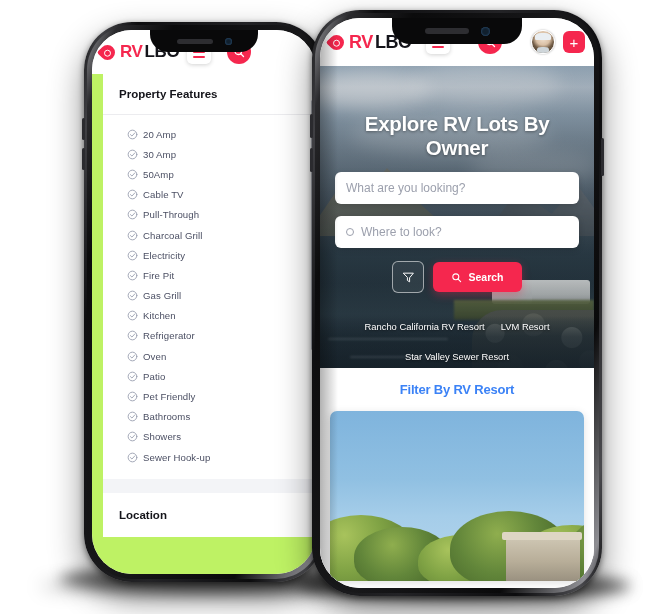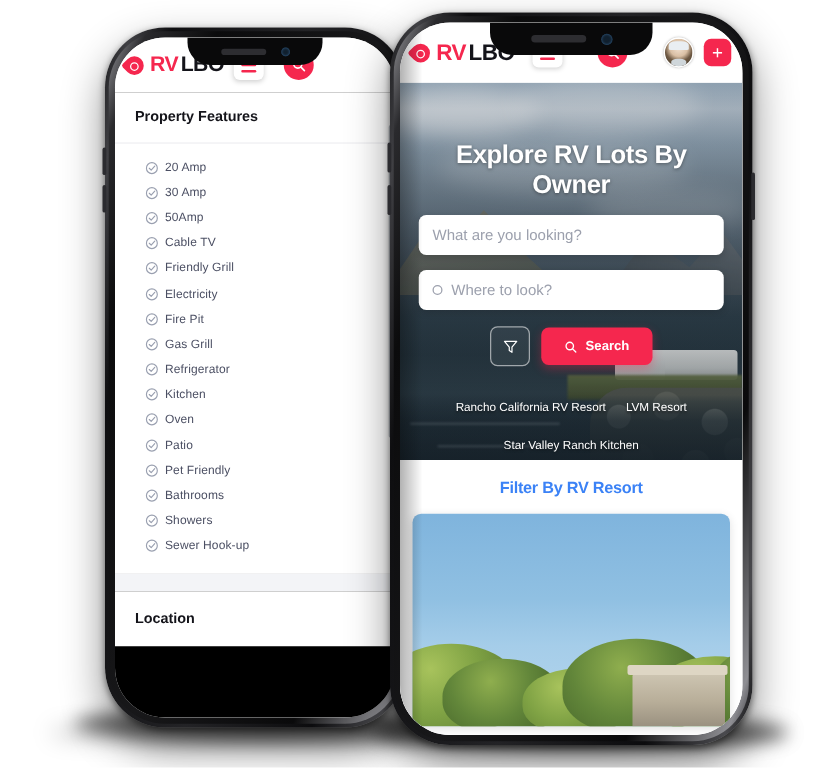--- a/index.html
+++ b/index.html
@@ -119,21 +119,21 @@
     content:"";position:absolute;left:22%;bottom:0;width:56%;height:28%;
     border-radius:40% 40% 0 0;background:#cfd6da;
   }
   .plus-btn{
     width:22px;height:22px;border-radius:6px;background:#F5274E;flex:none;
     display:flex;align-items:center;justify-content:center;
     color:#fff;font-size:15px;line-height:1;font-weight:300;
   }
 
   
-  .l-body{height:calc(100% - 44px);background:#000000;position:relative;overflow:hidden;}
+  .l-body{height:calc(100% - 44px);background:#bef264;position:relative;overflow:hidden;padding-left:11px;}
   .panel{background:#fff;}
   .panel-head{
     padding:14px 16px;font-size:11.5px;font-weight:bold;color:#14141a;
     border-bottom:1px solid #ececef;
   }
   .feat-list{padding:9px 0 12px 0;background:#fff;}
   .feat-item{display:flex;align-items:center;gap:5px;padding:4.6px 0 4.6px 24px;}
   .chk{width:11px;height:11px;flex:none;}
   .feat-label{font-size:9.6px;color:#4b4f63;letter-spacing:.1px;}
   .gap-strip{height:14px;background:#f3f4f7;}
@@ -355,21 +355,28 @@
                   <circle cx="12" cy="12" r="9.5"></circle>
                   <polyline points="7.5,12.2 10.8,15.4 17,8.6"></polyline>
                 </svg>
                 <span class="feat-label">Cable TV</span>
               </div>
               <div class="feat-item">
                 <svg class="chk" viewBox="0 0 24 24" fill="none" stroke="#9aa0b0" stroke-width="2" stroke-linecap="round" stroke-linejoin="round">
                   <circle cx="12" cy="12" r="9.5"></circle>
                   <polyline points="7.5,12.2 10.8,15.4 17,8.6"></polyline>
                 </svg>
-                <span class="feat-label">Friendly Grill</span>
+                <span class="feat-label">Pull-Through</span>
+              </div>
+              <div class="feat-item">
+                <svg class="chk" viewBox="0 0 24 24" fill="none" stroke="#9aa0b0" stroke-width="2" stroke-linecap="round" stroke-linejoin="round">
+                  <circle cx="12" cy="12" r="9.5"></circle>
+                  <polyline points="7.5,12.2 10.8,15.4 17,8.6"></polyline>
+                </svg>
+                <span class="feat-label">Charcoal Grill</span>
               </div>
               <div class="feat-item">
                 <svg class="chk" viewBox="0 0 24 24" fill="none" stroke="#9aa0b0" stroke-width="2" stroke-linecap="round" stroke-linejoin="round">
                   <circle cx="12" cy="12" r="9.5"></circle>
                   <polyline points="7.5,12.2 10.8,15.4 17,8.6"></polyline>
                 </svg>
                 <span class="feat-label">Electricity</span>
               </div>
               <div class="feat-item">
                 <svg class="chk" viewBox="0 0 24 24" fill="none" stroke="#9aa0b0" stroke-width="2" stroke-linecap="round" stroke-linejoin="round">
@@ -383,28 +390,28 @@
                   <circle cx="12" cy="12" r="9.5"></circle>
                   <polyline points="7.5,12.2 10.8,15.4 17,8.6"></polyline>
                 </svg>
                 <span class="feat-label">Gas Grill</span>
               </div>
               <div class="feat-item">
                 <svg class="chk" viewBox="0 0 24 24" fill="none" stroke="#9aa0b0" stroke-width="2" stroke-linecap="round" stroke-linejoin="round">
                   <circle cx="12" cy="12" r="9.5"></circle>
                   <polyline points="7.5,12.2 10.8,15.4 17,8.6"></polyline>
                 </svg>
+                <span class="feat-label">Kitchen</span>
+              </div>
+              <div class="feat-item">
+                <svg class="chk" viewBox="0 0 24 24" fill="none" stroke="#9aa0b0" stroke-width="2" stroke-linecap="round" stroke-linejoin="round">
+                  <circle cx="12" cy="12" r="9.5"></circle>
+                  <polyline points="7.5,12.2 10.8,15.4 17,8.6"></polyline>
+                </svg>
                 <span class="feat-label">Refrigerator</span>
-              </div>
-              <div class="feat-item">
-                <svg class="chk" viewBox="0 0 24 24" fill="none" stroke="#9aa0b0" stroke-width="2" stroke-linecap="round" stroke-linejoin="round">
-                  <circle cx="12" cy="12" r="9.5"></circle>
-                  <polyline points="7.5,12.2 10.8,15.4 17,8.6"></polyline>
-                </svg>
-                <span class="feat-label">Kitchen</span>
               </div>
               <div class="feat-item">
                 <svg class="chk" viewBox="0 0 24 24" fill="none" stroke="#9aa0b0" stroke-width="2" stroke-linecap="round" stroke-linejoin="round">
                   <circle cx="12" cy="12" r="9.5"></circle>
                   <polyline points="7.5,12.2 10.8,15.4 17,8.6"></polyline>
                 </svg>
                 <span class="feat-label">Oven</span>
               </div>
               <div class="feat-item">
                 <svg class="chk" viewBox="0 0 24 24" fill="none" stroke="#9aa0b0" stroke-width="2" stroke-linecap="round" stroke-linejoin="round">
@@ -530,21 +537,21 @@
               </div>
               <div class="search-btn">
                 <svg width="11" height="11" viewBox="0 0 24 24" fill="none" stroke="#ffffff" stroke-width="2.4" stroke-linecap="round">
                   <circle cx="10.5" cy="10.5" r="6.5"></circle>
                     <line x1="15.5" y1="15.5" x2="21" y2="21"></line>
                 </svg>
                 <span>Search</span>
               </div>
             </div>
 
-            <div class="resort-links" id="resort-links"><a href="#">Rancho California RV Resort</a><a href="#">LVM Resort</a><br><a href="#">Star Valley Ranch Kitchen</a></div>
+            <div class="resort-links" id="resort-links"><a href="#">Rancho California RV Resort</a><a href="#">LVM Resort</a><br><a href="#">Star Valley Sewer Resort</a></div>
           </div>
         </div>
 
         <div class="section">
           <div class="section-title">Filter By RV Resort</div>
           <div class="card">
             <div class="tree" style="left:-24px;width:110px;height:72px;"></div>
             <div class="tree tree-dark" style="left:24px;width:96px;height:60px;"></div>
             <div class="tree" style="left:88px;width:86px;height:52px;"></div>
             <div class="tree tree-dark" style="left:120px;width:118px;height:76px;"></div>

